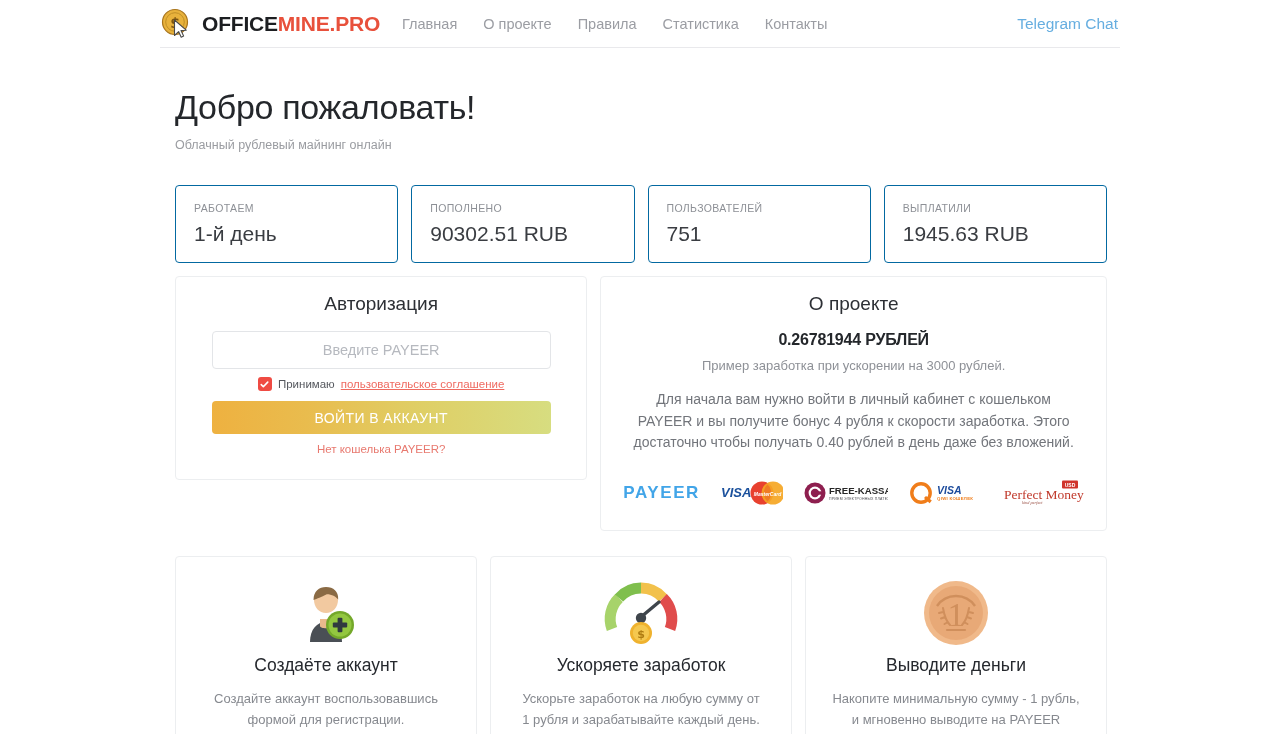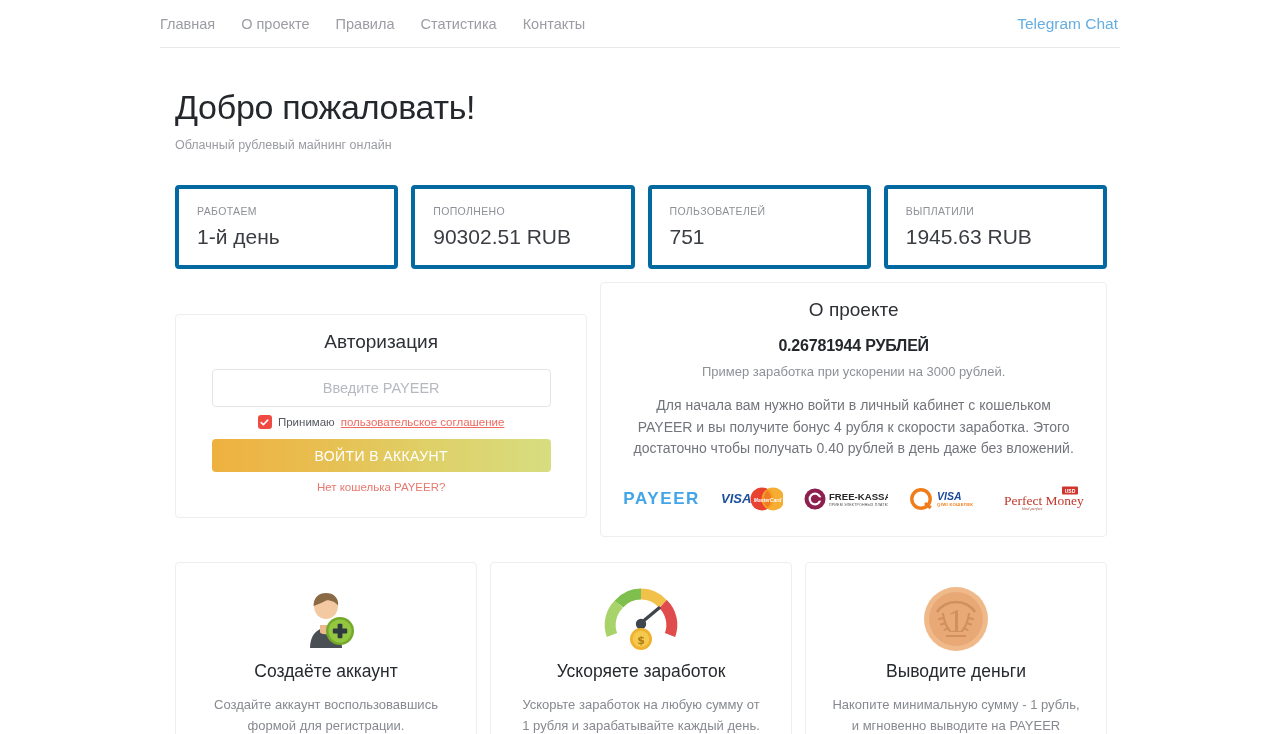--- a/index.html
+++ b/index.html
@@ -88,21 +88,21 @@
 
   
   .stats-row {
     display: flex;
     gap: 13px;
     margin-top: 33px;
   }
   .stat-card {
     flex: 1 1 0;
     background: #fff;
-    border: 4px solid #0369a1;
+    border: 1px solid #0369a1;
     border-radius: 4px;
     padding: 16px 18px 16px 18px;
     min-height: 78px;
   }
   .stat-label {
     font-size: 10.5px;
     color: #8d9096;
     letter-spacing: 0.35px;
     text-transform: uppercase;
   }
@@ -121,21 +121,20 @@
     align-items: flex-start;
   }
   .card {
     background: #fff;
     border: 1px solid #eceef0;
     border-radius: 4px;
   }
   .auth-card {
     width: 459px;
     padding: 16px 28px 24px 28px;
-    margin-top: 32px;
   }
   .about-card {
     flex: 1 1 0;
     padding: 16px 22px 22px 22px;
     text-align: center;
   }
   .card-heading {
     font-size: 19px;
     color: #2d3035;
     text-align: center;
@@ -272,20 +271,33 @@
     font-size: 17px; font-weight: bold; color: #42a5e8;
     letter-spacing: 1.6px; font-family: "Liberation Sans", sans-serif;
   }
 </style>
 </head>
 <body>
 
 <div class="navbar">
   <div class="navbar-inner">
 
+    <a class="brand" href="#">
+      <span class="brand-icon">
+        <svg viewBox="0 0 34 34" width="34" height="34" xmlns="http://www.w3.org/2000/svg">
+          <circle cx="15" cy="15" r="12.5" fill="#e8b23c" stroke="#a8741c" stroke-width="1.2"></circle>
+          <circle cx="15" cy="15" r="9.3" fill="none" stroke="#c08f26" stroke-width="1"></circle>
+          <text x="15" y="20.5" font-family="DejaVu Sans, sans-serif" font-size="14" font-weight="bold" fill="#7d5510" text-anchor="middle">$</text>
+          <path d="M14.5 13 L14.5 28.5 L18.6 24.6 L21.2 30.2 L23.6 29 L21 23.6 L26.2 23.2 Z" fill="#ffffff" stroke="#4a4a4a" stroke-width="1.1" stroke-linejoin="round"></path>
+        </svg>
+      </span>
+      <span class="brand-text">
+        <span class="b-office">OFFICE</span><span class="b-mine">MINE.PRO</span>
+      </span>
+    </a>
 
     <div class="nav-links">
       <a class="nav-link" href="#">Главная</a>
       <a class="nav-link" href="#">О проекте</a>
       <a class="nav-link" href="#">Правила</a>
       <a class="nav-link" href="#">Статистика</a>
       <a class="nav-link" href="#">Контакты</a>
     </div>
 
     <div class="nav-right">

